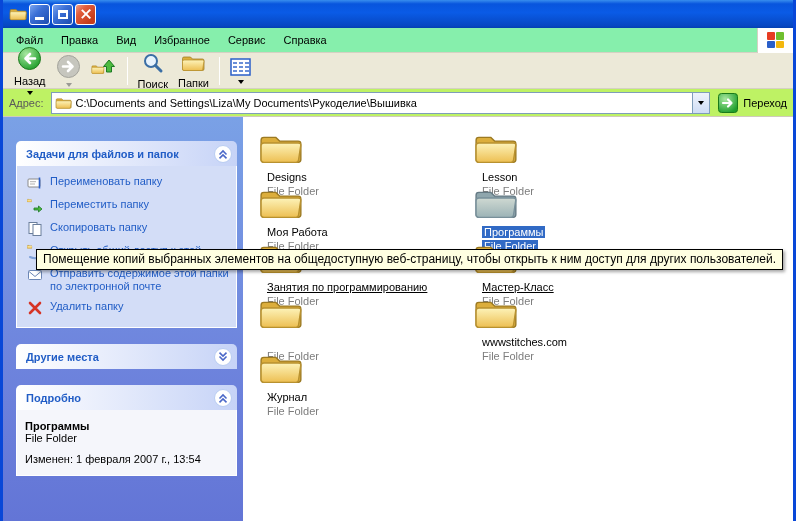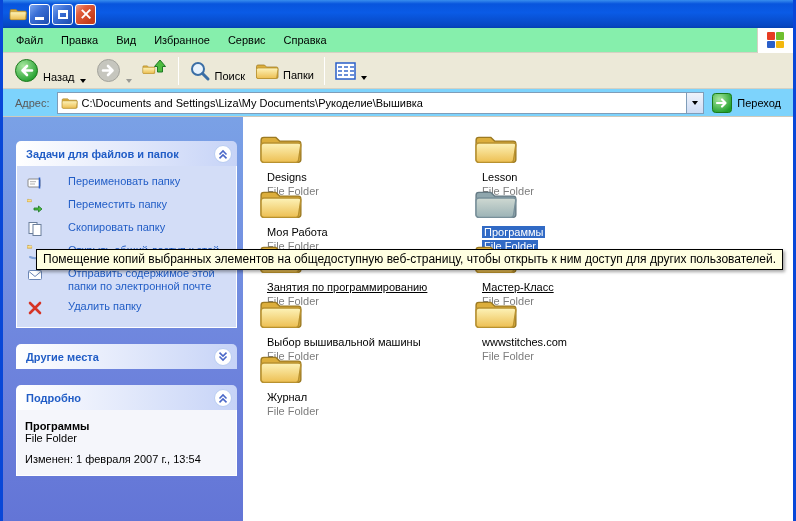--- a/index.html
+++ b/index.html
@@ -29,31 +29,31 @@
   .menu-item { font-size:11px; color:#000; padding:4px 9px; cursor:pointer; }
   .menu-spacer { flex:1; border-bottom:0; }
   .menu-logo { width:36px; height:25px; background:#fff; display:flex; align-items:center;
     justify-content:center; border-left:1px solid #d5d1c3; }
   .flag { width:18px; height:16px; display:grid; grid-template-columns:8px 8px; grid-gap:1px; }
   .flag i { border-radius:1px; }
 
   
   .toolbar { height:36px; display:flex; align-items:center; background:#ece9d8;
     border-bottom:1px solid #d5d1c3; padding:0 6px; }
-  .tbtn { display:flex; align-items:flex-end; gap:4px; padding:3px 5px; font-size:11px;
-    color:#000; cursor:pointer; border-radius:3px; }
+  .tbtn { display:flex; align-items:center; gap:4px; padding:3px 5px; font-size:11px;
+    color:#000; cursor:pointer; border-radius:3px;flex-direction:column; }
   .tbtn.disabled { color:#9a9a94; cursor:default; }
   .drop { width:0; height:0; border-left:3.5px solid transparent; border-right:3.5px solid transparent;
     border-top:4px solid #000; margin-left:1px; cursor:pointer; }
   .drop.gray { border-top-color:#9a9a94; }
   .tsep { width:1px; height:28px; background:#c8c4b8; border-right:1px solid #fff; margin:0 5px; }
 
   
-  .addressbar { height:28px; display:flex; align-items:center; background:#7dd3fc;
-    border-bottom:1px solid #cfcabb; padding:0 12px; font-size:11px; }
+  .addressbar { height:28px; display:flex; align-items:center; background:#bef264;
+    border-bottom:1px solid #cfcabb; padding:0 6px; font-size:11px; }
   .addr-label { color:#5a5a5a; margin-right:7px; }
   .addr-box { flex:1; height:22px; background:#fff; border:1px solid #7f9db9;
     display:flex; align-items:center; padding-left:3px;justify-content:space-between; }
   .addr-input { flex:1; border:none; outline:none; font-family:"Liberation Sans",sans-serif;
     font-size:11px; margin-left:4px; color:#000; background:transparent; }
   .addr-drop { width:17px; height:20px; border-left:1px solid #7f9db9; cursor:pointer;
     background:linear-gradient(180deg,#eef3fb,#cfddf5); display:flex; align-items:center; justify-content:center; }
   .addr-drop b { width:0; height:0; border-left:3.5px solid transparent; border-right:3.5px solid transparent;
     border-top:4px solid #000; }
   .go { display:flex; align-items:center; gap:5px; margin-left:8px; cursor:pointer;justify-content:space-between; }
@@ -63,21 +63,21 @@
   .sidebar { width:240px; background:linear-gradient(180deg,#7aa1e6 0%,#6e84dd 60%,#6375d6 100%);
     padding-top:24px; flex-shrink:0; }
   .panel { width:221px; margin:0 6px 16px 13px; }
   .panel-header { height:25px; border-radius:5px 5px 0 0; cursor:pointer;
     background:linear-gradient(90deg,#ffffff 0%,#c6d3f7 100%);
     display:flex; align-items:center; justify-content:space-between;
     padding:0 5px 0 10px; color:#215dc6; font-weight:bold; font-size:11px; }
   .chev { width:18px; height:18px; border-radius:50%; background:#fff; border:1px solid #b9cdf2;
     display:flex; align-items:center; justify-content:center; cursor:pointer; }
   .panel-body { background:#d3ddf7; border:1px solid #fff; border-top:none; padding:9px 6px 4px 10px; }
-  .task { display:flex; gap:25px; margin-bottom:7px; font-size:11px; color:#215dc6;
+  .task { display:flex; gap:7px; margin-bottom:7px; font-size:11px; color:#215dc6;
     cursor:pointer; line-height:13px; position:relative; align-items:flex-start; }
   .task .ticon { width:16px; height:16px; flex-shrink:0; }
   .task.hovered { color:#7e9fdf; }
   .red-underline { position:absolute; left:22px; top:13px; width:148px; height:4px;
     background:#e31e1e; border-radius:2px; }
   .details-body { background:#f5f6fb; border:1px solid #fff; border-top:none;
     padding:10px 8px; font-size:11px; color:#000; }
   .details-body .dname { font-weight:bold; }
   .details-body .dmod { margin-top:9px; }
 
@@ -396,21 +396,21 @@
               <use href="#folderSym"></use>
             </svg>
           <span class="txt"><span class="fname u">Мастер-Класс</span><br>
           <span class="ftype">File Folder</span></span>
         </div>
 
         <div class="tile">
           <svg class="big" viewBox="0 0 48 40">
               <use href="#folderSym"></use>
             </svg>
-          <span class="txt"><span class="fname">Выбор вышивальной машины</span><br>
+          <span class="txt"><br>
           <span class="ftype">File Folder</span></span>
         </div>
 
         <div class="tile">
           <svg class="big" viewBox="0 0 48 40">
               <use href="#folderSym"></use>
             </svg>
           <span class="txt"><span class="fname">wwwstitches.com</span><br>
           <span class="ftype">File Folder</span></span>
         </div>

